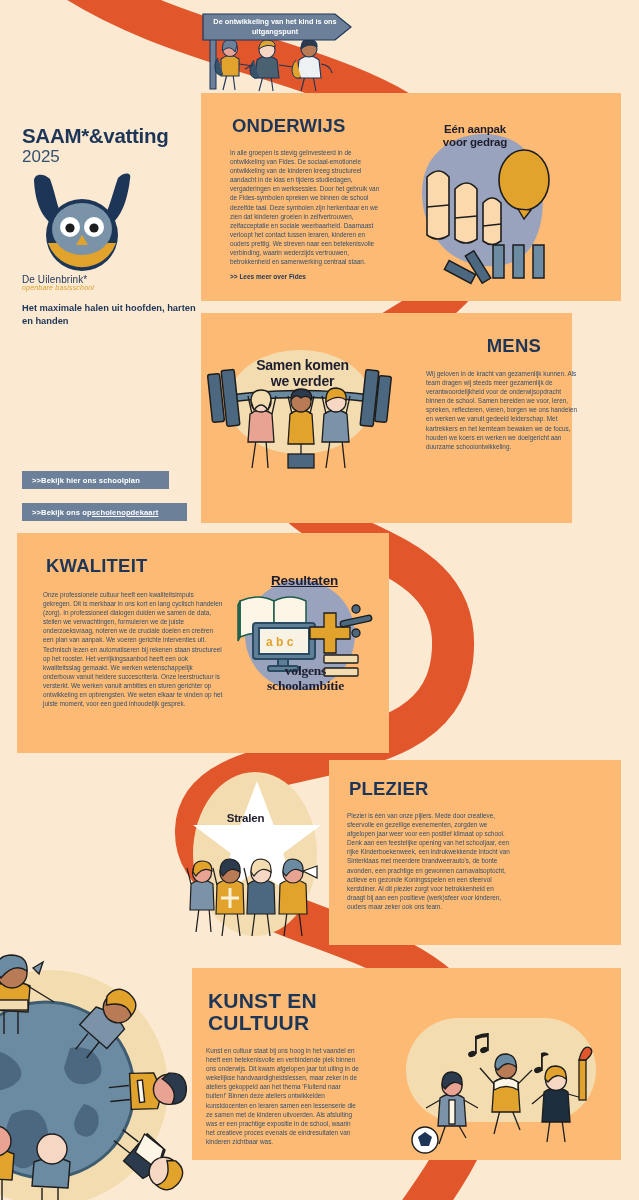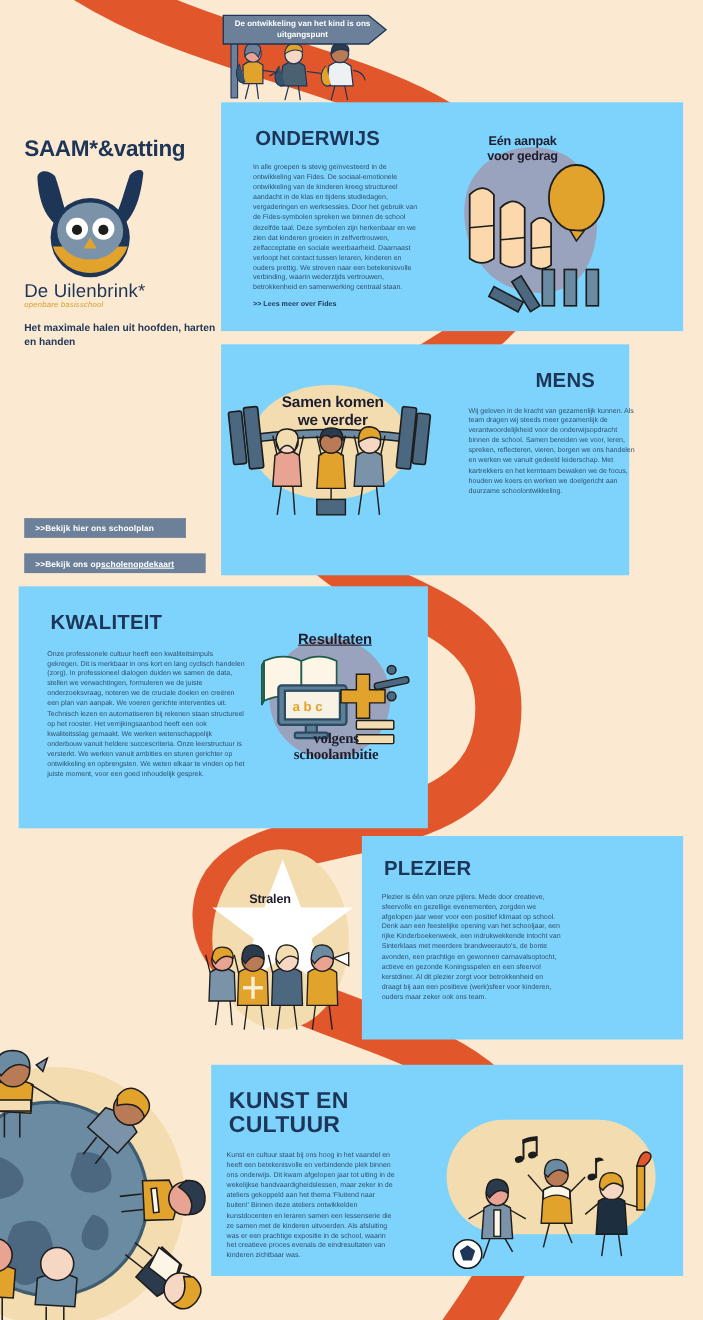--- a/index.html
+++ b/index.html
@@ -9,38 +9,38 @@
     background:#fbe9d2;
     font-family:"Liberation Sans", sans-serif;
     color:#1d3557;
   }
 
   
   .river { position:absolute; inset:0; width:639px; height:1200px; pointer-events:none; }
 
   
   .card {
-    position:absolute; background:#7dd3fc; z-index:4;
+    position:absolute; background:#fdba74; z-index:4;
   }
   .card-title {
     font-weight:bold; color:#1d3557; letter-spacing:.2px;
   }
   .body-text {
     font-size:6.4px; line-height:9.1px; color:#33506e; text-align:left;
   }
   .link-text {
     font-size:6.5px; font-weight:bold; color:#1d3557; margin-top:7px;
   }
 
   
   #brand-block { position:absolute; left:22px; top:92px; width:185px; z-index:6; }
   #brand-title { font-size:20.5px; font-weight:bold; color:#1d3557; letter-spacing:-.3px;margin-top:32px; }
   #brand-year  { font-size:17px; color:#33506e; margin-top:-1px; font-weight:400; }
   #logo-wrap   { margin-top:8px; width:105px; height:95px; position:relative; }
-  #logo-name   { font-size:17px; color:#1d3557; margin-top:4px; letter-spacing:.1px; }
+  #logo-name   { font-size:10px; color:#1d3557; margin-top:4px; letter-spacing:.1px; }
   #logo-sub    { font-size:7px; color:#d79f2b; font-style:italic; letter-spacing:.2px; margin-top:-1px;}
   #brand-slogan{ font-size:9.3px; font-weight:bold; line-height:13px; color:#1d3557; margin-top:11px; }
 
   .pill-btn {
     position:absolute; z-index:7; background:#6c8099; color:#ffffff;
     font-size:7.6px; font-weight:bold; display:flex; align-items:center;
     padding:0 10px; letter-spacing:.1px; height:18px;
     border:none;
   }
   .pill-btn .u { text-decoration:underline; }
@@ -118,20 +118,21 @@
   </g>
   <path d="M92,44 L94,26 Q104,18 114,26 L116,44 Z" fill="#eef1f4" stroke="#1d3557" stroke-width="1.1"></path>
   <circle cx="104" cy="15" r="8" fill="#b97a56" stroke="#1d3557" stroke-width="1.1"></circle>
   <path d="M96,13 Q97,4 104,5 Q113,6 112,13 Q104,8 96,15 Z" fill="#2b3b4d" stroke="#1d3557" stroke-width="1"></path>
   <path d="M91,26 q-6,7 -3,15 q3,5 8,2" fill="#e2a32d" stroke="#1d3557" stroke-width="1"></path>
   <path d="M116,30 q9,1 11,9" fill="none" stroke="#1d3557" stroke-width="1.1"></path>
 </svg>
 
 <div id="brand-block">
   <div id="brand-title">SAAM*&amp;vatting</div>
+  <div id="brand-year">2025</div>
 
   <div id="logo-wrap">
     <svg width="150" height="100" viewBox="0 0 150 100">
 
       <path d="M12,6 C14,40 28,52 46,56 C36,38 34,20 28,4 C22,-2 12,-2 12,6 Z" fill="#1d3557"></path>
       <path d="M108,4 C104,38 92,52 74,58 C86,40 90,20 96,3 C102,-3 110,-3 108,4 Z" fill="#1d3557"></path>
 
       <circle cx="60" cy="60" r="36" fill="#1d3557"></circle>
       <path d="M26,68 A36,36 0 0 0 94,68 Z" fill="#e2a32d"></path>
 

